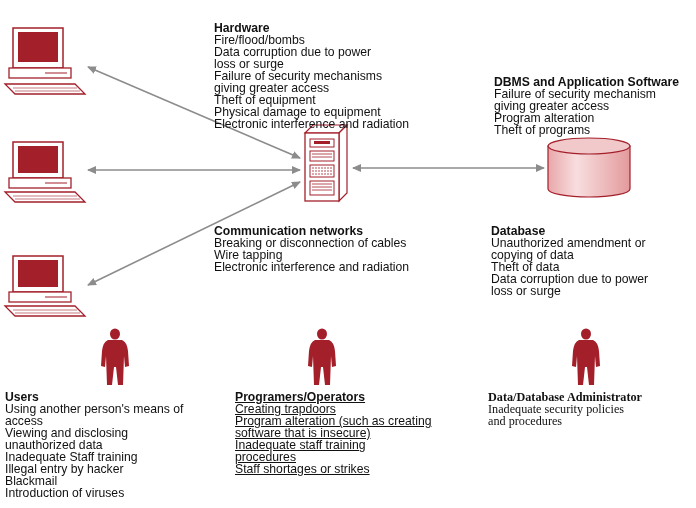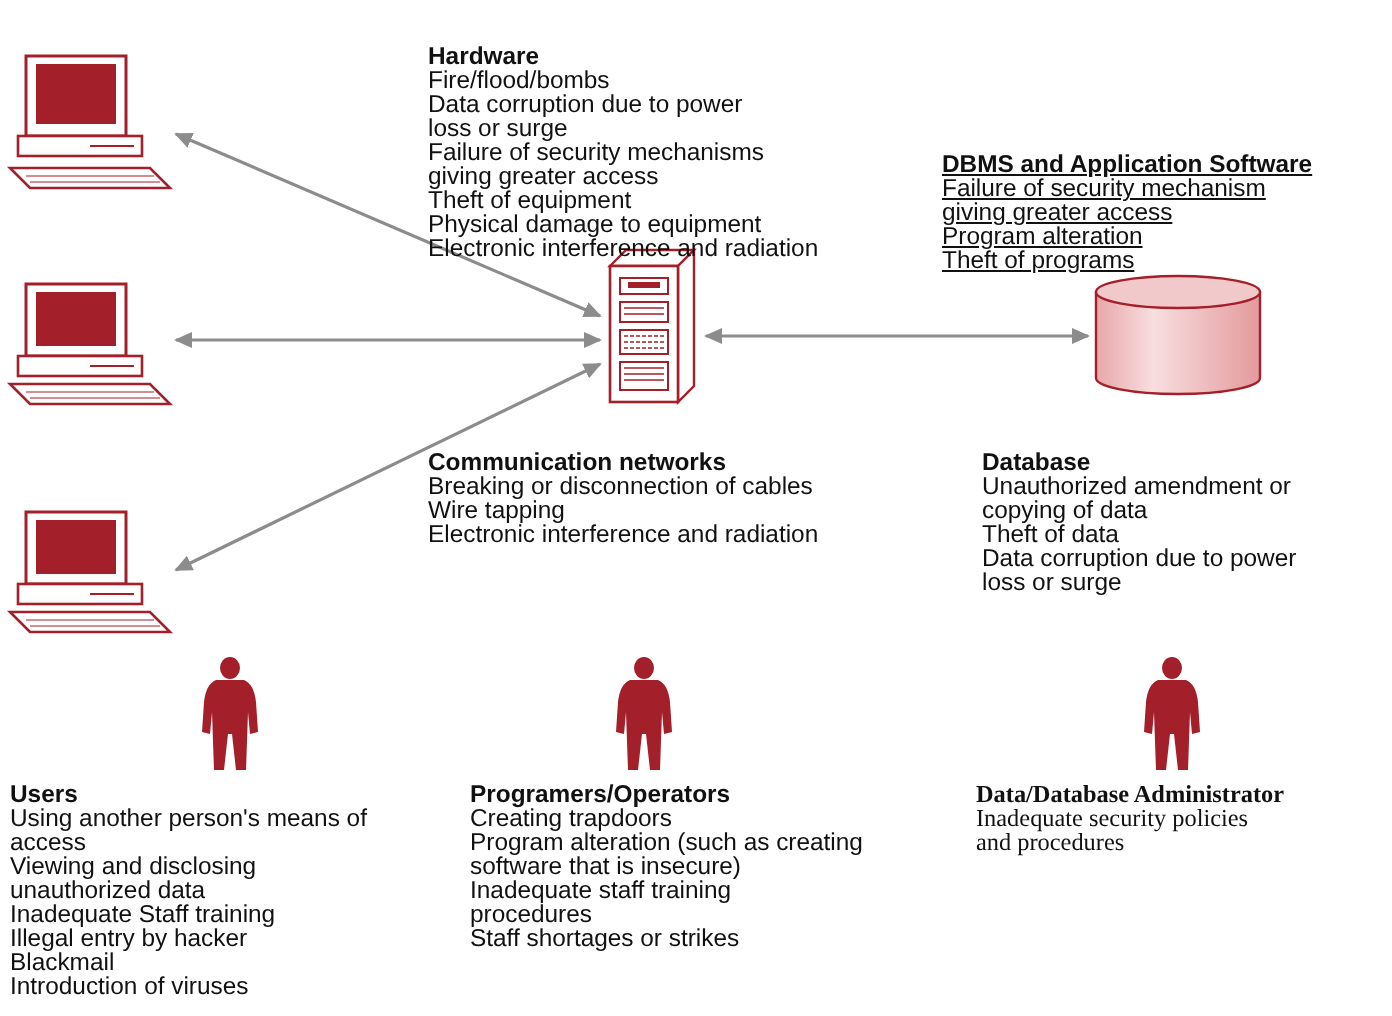--- a/index.html
+++ b/index.html
@@ -105,21 +105,21 @@
       <div class="line">Data corruption due to power</div>
       <div class="line">loss or surge</div>
       <div class="line">Failure of security mechanisms</div>
       <div class="line">giving greater access</div>
       <div class="line">Theft of equipment</div>
       <div class="line">Physical damage to equipment</div>
       <div class="line">Electronic interference and radiation</div>
     </div>
 </div>
 
-<div class="block" style="left:471px; top:76px;text-decoration:underline;">
+<div class="block" style="left:494px; top:76px;">
   <div class="title">DBMS and Application Software</div>
   <div class="lines">
       <div class="line">Failure of security mechanism</div>
       <div class="line">giving greater access</div>
       <div class="line">Program alteration</div>
       <div class="line">Theft of programs</div>
     </div>
 </div>
 
 <div class="block" style="left:214px; top:225px;">
@@ -149,21 +149,21 @@
       <div class="line">access</div>
       <div class="line">Viewing and disclosing</div>
       <div class="line">unauthorized data</div>
       <div class="line">Inadequate Staff training</div>
       <div class="line">Illegal entry by hacker</div>
       <div class="line">Blackmail</div>
       <div class="line">Introduction of viruses</div>
     </div>
 </div>
 
-<div class="block" style="left:235px; top:391px;">
+<div class="block" style="left:235px; top:391px;text-decoration:underline;">
   <div class="title">Programers/Operators</div>
   <div class="lines">
       <div class="line">Creating trapdoors</div>
       <div class="line">Program alteration (such as creating</div>
       <div class="line">software that is insecure)</div>
       <div class="line">Inadequate staff training</div>
       <div class="line">procedures</div>
       <div class="line">Staff shortages or strikes</div>
     </div>
 </div>

